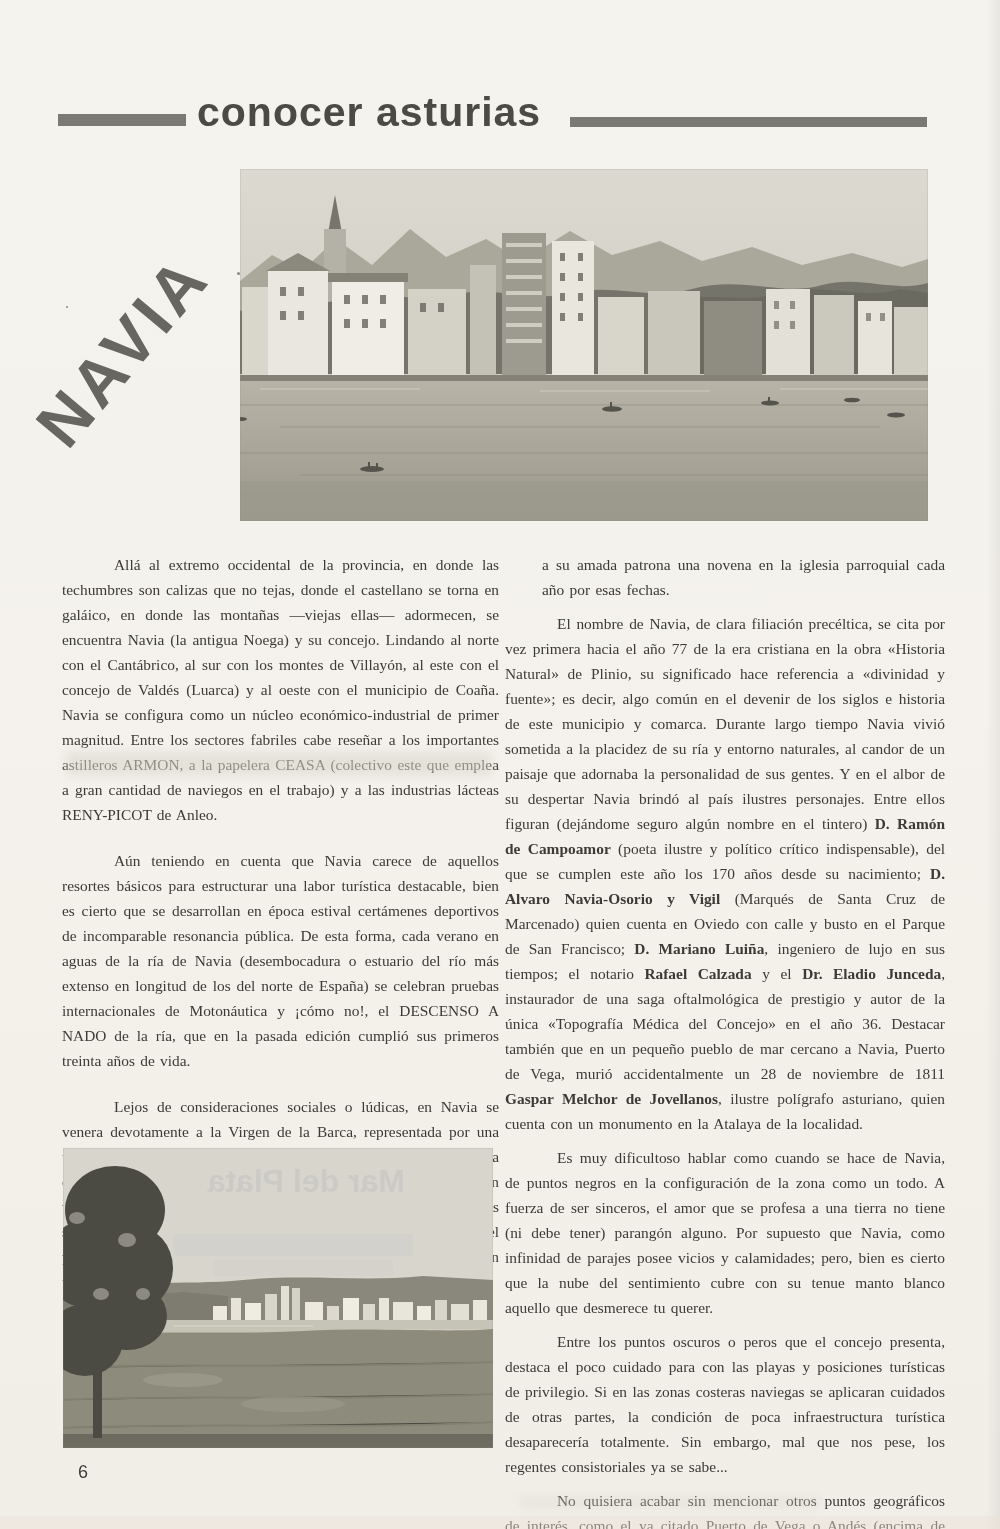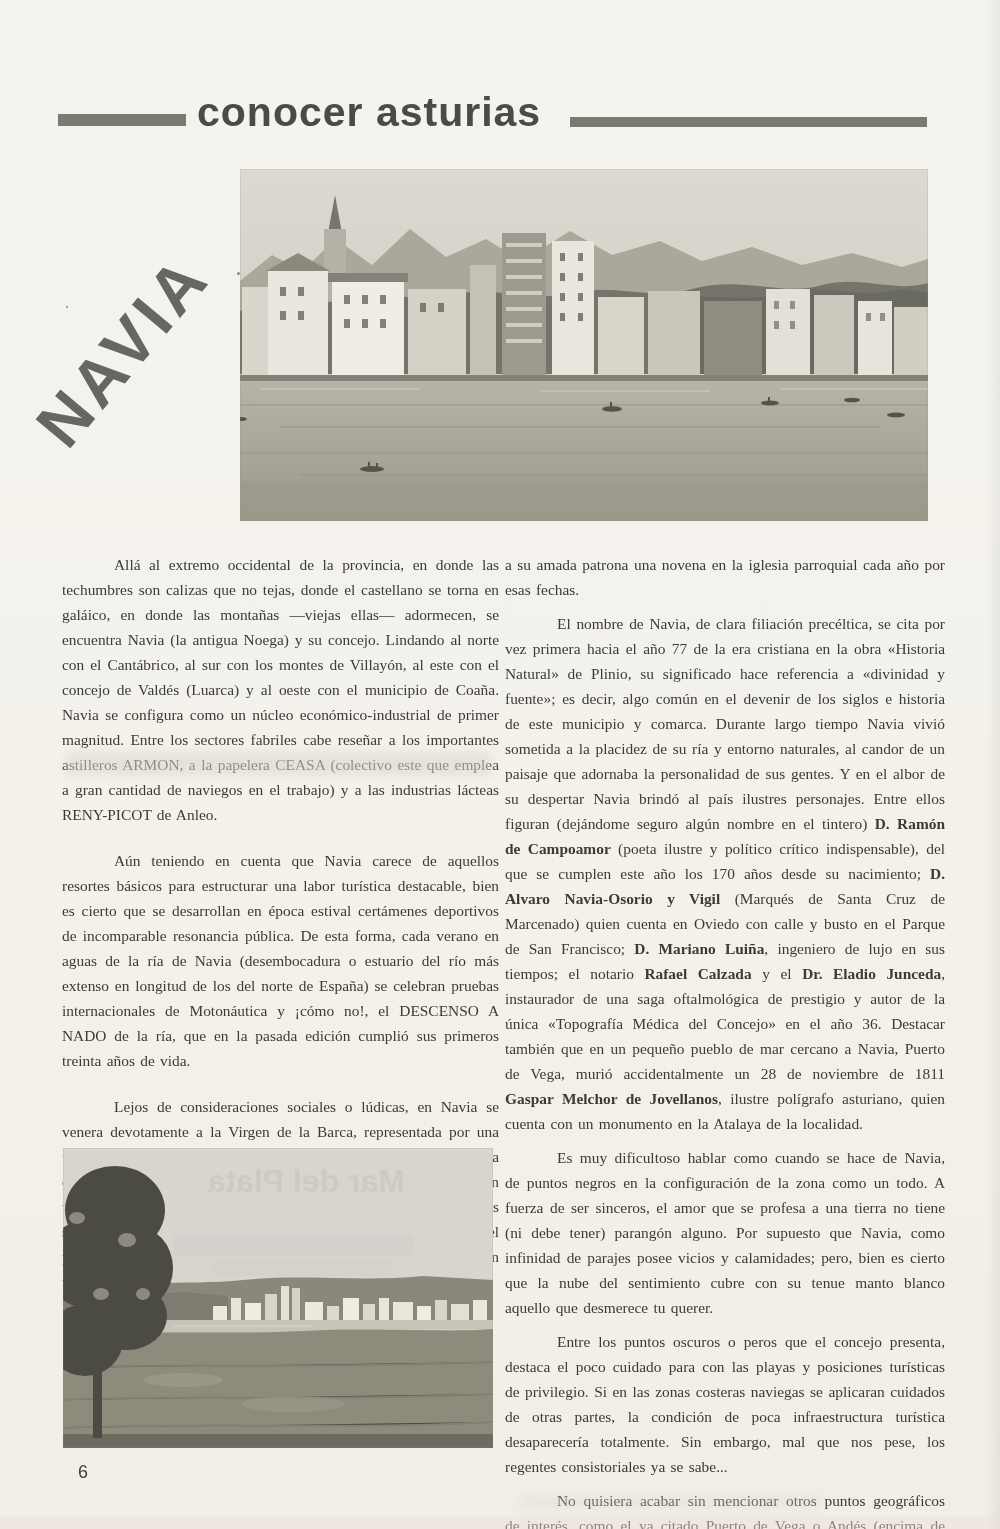--- a/index.html
+++ b/index.html
@@ -38,21 +38,21 @@
   
   .col{
     position:absolute;top:552px;
     font-size:15.4px;line-height:25px;
     text-align:justify;word-spacing:1.5px;
   }
   .col-left{left:62px;width:437px;}
   .col-right{left:505px;width:440px;}
   .col p{margin:0 0 21px 0;text-indent:52px;}
   .col-right p{margin-bottom:9px;}
-  .col p.cont{text-indent:0;}
+  .col p.cont{text-indent:0;margin-left:37px;}
   .b{font-weight:bold;}
   .author{
     font-weight:bold;letter-spacing:.5px;
     font-size:15px;margin-top:14px;text-indent:0 !important;
   }
   
   .page-num{
     position:absolute;left:78px;top:1462px;
     font-family:"Liberation Sans","DejaVu Sans",sans-serif;
     font-size:18px;color:#3f3e39;

